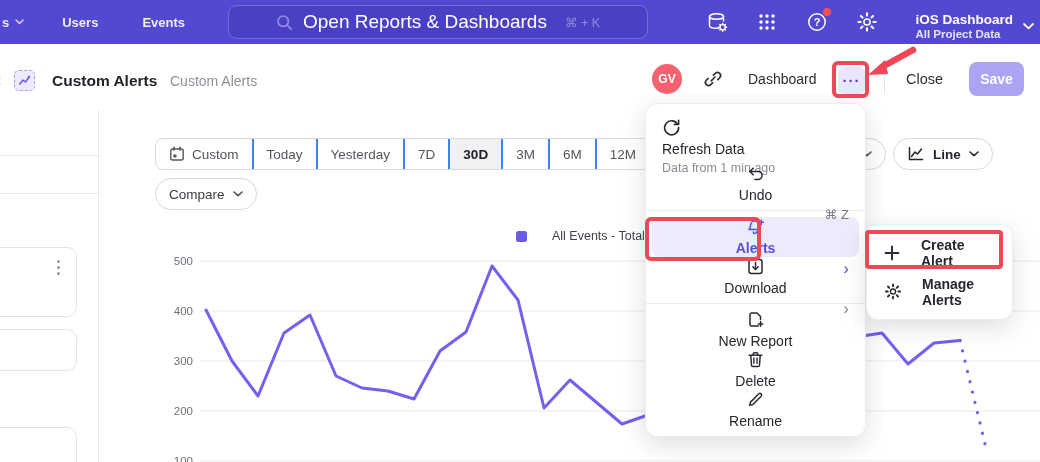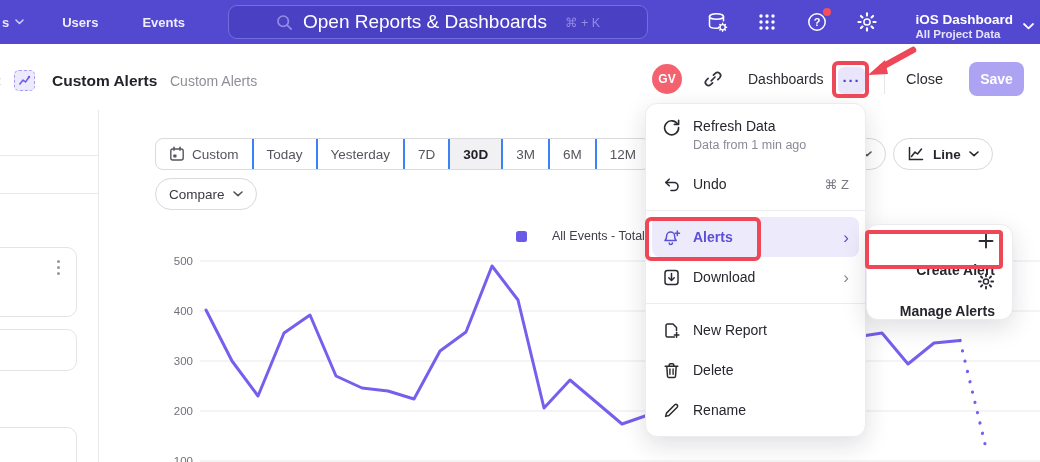--- a/index.html
+++ b/index.html
@@ -80,38 +80,38 @@
     background:#fff; border:1px solid #d9d9de; border-radius:16px; padding:0 13px; font-size:13.5px;
     color:#3b3b45; cursor:pointer; white-space:nowrap; }
   .compare-btn { left:155px; top:178px; }
   .partial-btn { left:845px; top:138px; width:41px; justify-content:flex-end; z-index:2; }
   .line-btn { left:893px; top:138px; font-weight:600; color:#26262e; }
 
   
   .menu { position:absolute; left:645px; top:103px; width:221px; background:#fff; z-index:20;
     border:1px solid #ececf0; border-radius:12px; box-shadow:0 8px 24px rgba(25,25,50,.14);
     padding:6px 0; }
-  .menu-item { display:flex; align-items:center; gap:12px; padding:0 16px; height:40px;
-    font-size:14px; font-weight:500; color:#26262e; cursor:pointer; }
+  .menu-item { display:flex; align-items:center; gap:4px; padding:0 16px; height:40px;
+    font-size:14px; font-weight:500; color:#26262e; cursor:pointer;flex-direction:column; }
   .menu-item .mi-icon { width:19px; height:19px; flex:none; display:flex; align-items:center; justify-content:center; }
   .menu-item.two-line { height:54px; align-items:flex-start; padding-top:8px; }
   .mi-sub { font-size:12.5px; font-weight:400; color:#8b8b95; margin-top:4px; }
   .mi-shortcut { margin-left:auto; font-size:13px; color:#7a7a84; font-weight:400; }
   .mi-chevron { margin-left:auto; font-size:17px; line-height:1; color:#8a8a92; font-weight:400; }
   .menu-divider { height:1px; background:#ececf0; margin:6px 0; }
   .menu-item.highlight-row { margin:0 6px; padding:0 10px; border-radius:8px; background:#edeafb;
     color:#5a4fd6; font-weight:600; }
   .menu-item.highlight-row .mi-chevron { color:#5a4fd6; }
 
   
   .submenu { position:absolute; left:866px; top:224px; width:147px; background:#fff; z-index:21;
     border:1px solid #ececf0; border-radius:12px; box-shadow:0 8px 24px rgba(25,25,50,.14);
     padding:8px 0; }
-  .submenu-item { display:flex; align-items:flex-end; gap:13px; padding:0 17px; height:39px;
-    font-size:14px; font-weight:600; color:#26262e; cursor:pointer;flex-direction:column; }
+  .submenu-item { display:flex; align-items:center; gap:20px; padding:0 17px; height:39px;
+    font-size:14px; font-weight:600; color:#26262e; cursor:pointer; }
   .submenu-item .mi-icon { width:18px; height:18px; display:flex; align-items:center; justify-content:center; }
 
   
   .red-box { position:absolute; border:4px solid #ee4757; border-radius:6px; z-index:30;
     pointer-events:none; }
   .red-box.more-box   { left:832px; top:61px;  width:37px;  height:37px; }
   .red-box.alerts-box { left:645px; top:217px; width:116px; height:44px; }
   .red-box.create-box { left:865px; top:230px; width:138px; height:39px; border-radius:4px; }
   .arrow-annot { position:absolute; left:855px; top:44px; width:70px; height:38px; z-index:31;
     pointer-events:none; }
@@ -239,21 +239,21 @@
     <span class="breadcrumb">Custom Alerts</span>
 
     <div class="avatar">GV</div>
     <div class="link-btn">
       <svg width="22" height="22" viewBox="0 0 22 22">
         <path d="M9.2,12.8 l3.8,-3.8" fill="none" stroke="#33333b" stroke-width="1.7" stroke-linecap="round"></path>
         <path d="M11.4,7.2 l1.9,-1.9 a3.15,3.15 0 0 1 4.45,4.45 l-1.9,1.9" fill="none" stroke="#33333b" stroke-width="1.7" stroke-linecap="round"></path>
         <path d="M10.6,14.8 l-1.9,1.9 a3.15,3.15 0 0 1 -4.45,-4.45 l1.9,-1.9" fill="none" stroke="#33333b" stroke-width="1.7" stroke-linecap="round"></path>
       </svg>
     </div>
-    <span class="duplicate-btn">Dashboards</span>
+    <span class="duplicate-btn">Dashboard</span>
     <div class="more-btn">···</div>
     <div class="header-divider"></div>
     <span class="close-btn">Close</span>
     <button class="save-btn">Save</button>
   </header>
 
   <aside class="left-panel">
     <div class="lp-line" style="top:45px"></div>
     <div class="lp-line" style="top:83px"></div>
     <div class="lp-card" style="top:137px;height:70px">

